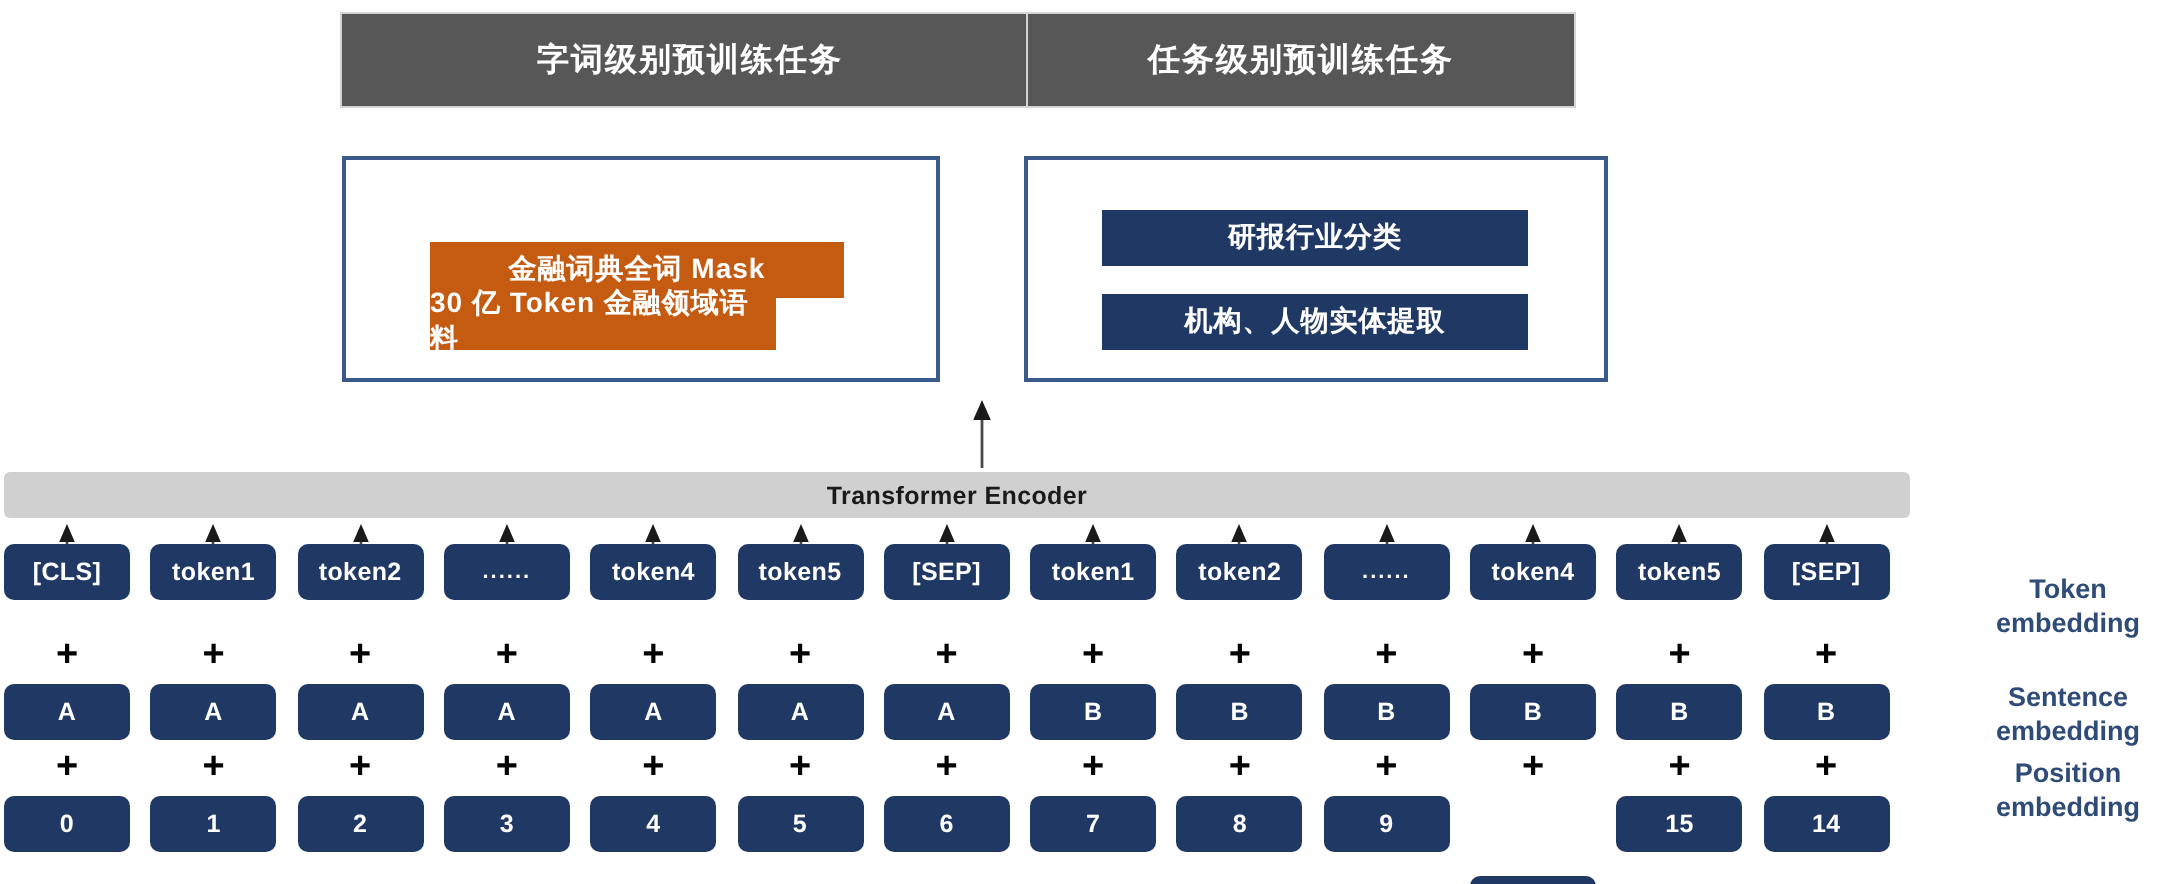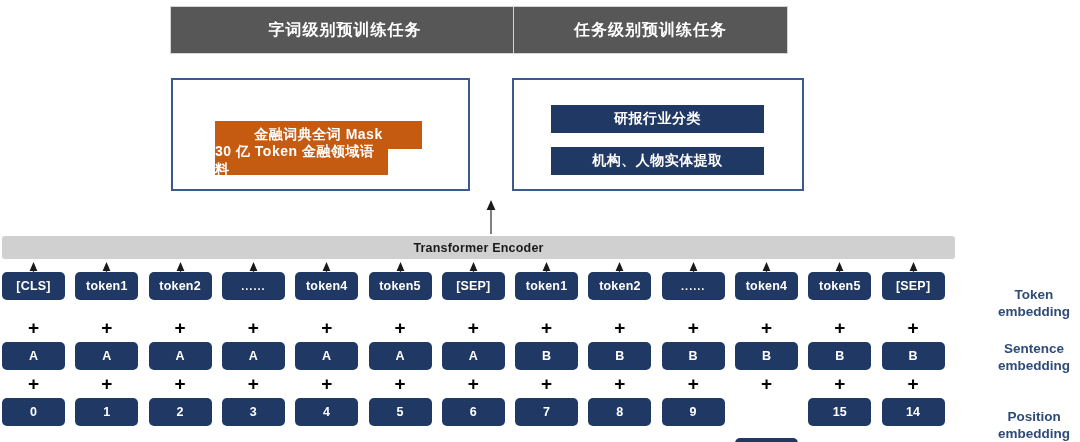--- a/index.html
+++ b/index.html
@@ -160,21 +160,21 @@
     left: 988px;
     width: 92px;
     text-align: center;
     color: #2f4b77;
     font-size: 13.5px;
     font-weight: 700;
     line-height: 17px;
   }
   #label-token    { top: 276px; margin-top: 10px; }
   #label-sentence { top: 340px; }
-  #label-position { top: 408px; text-align: center; }
+  #label-position { top: 378px; text-align: center; }
   .side-label span { display: block; }
 </style>
 </head>
 <body>
 
 <div class="hdr" id="hdr-left">
   <span>字词级别预训练任务</span>
 </div>
 <div class="hdr" id="hdr-right">
   <span>任务级别预训练任务</span>

